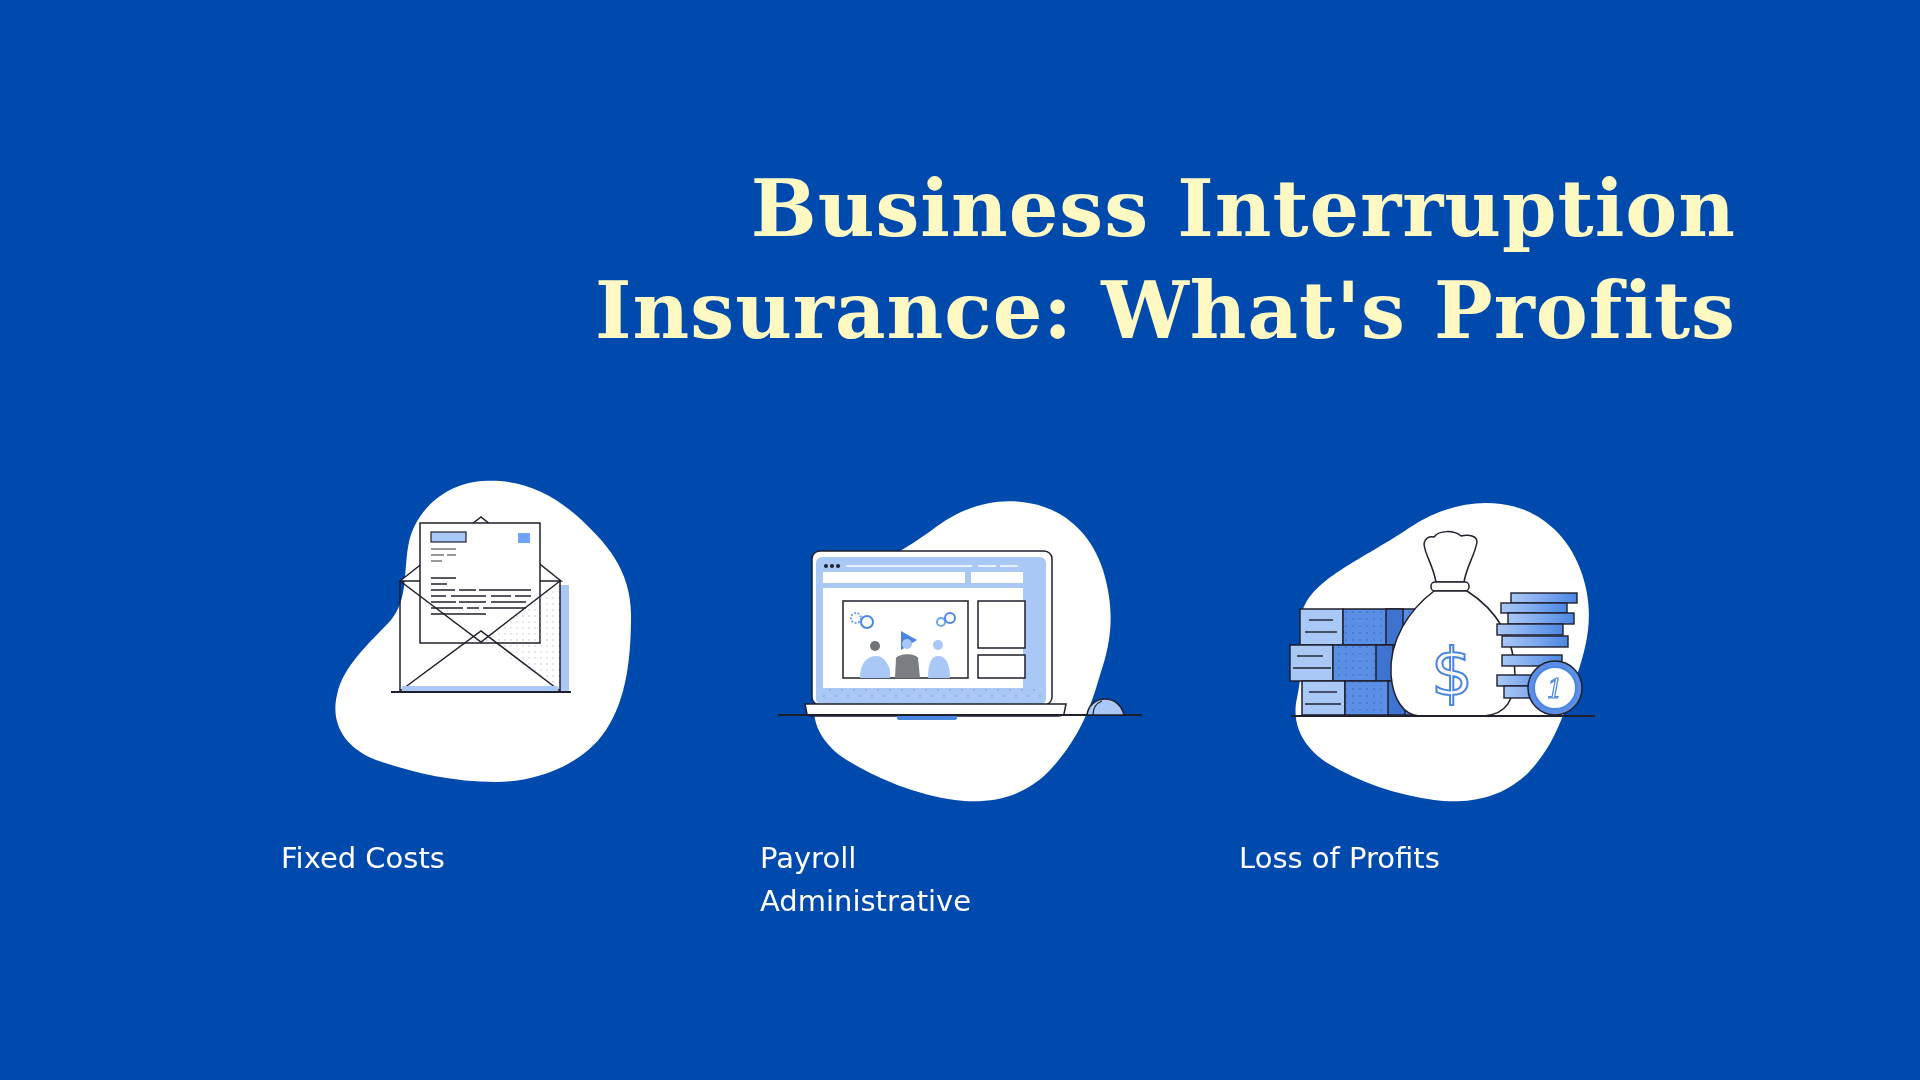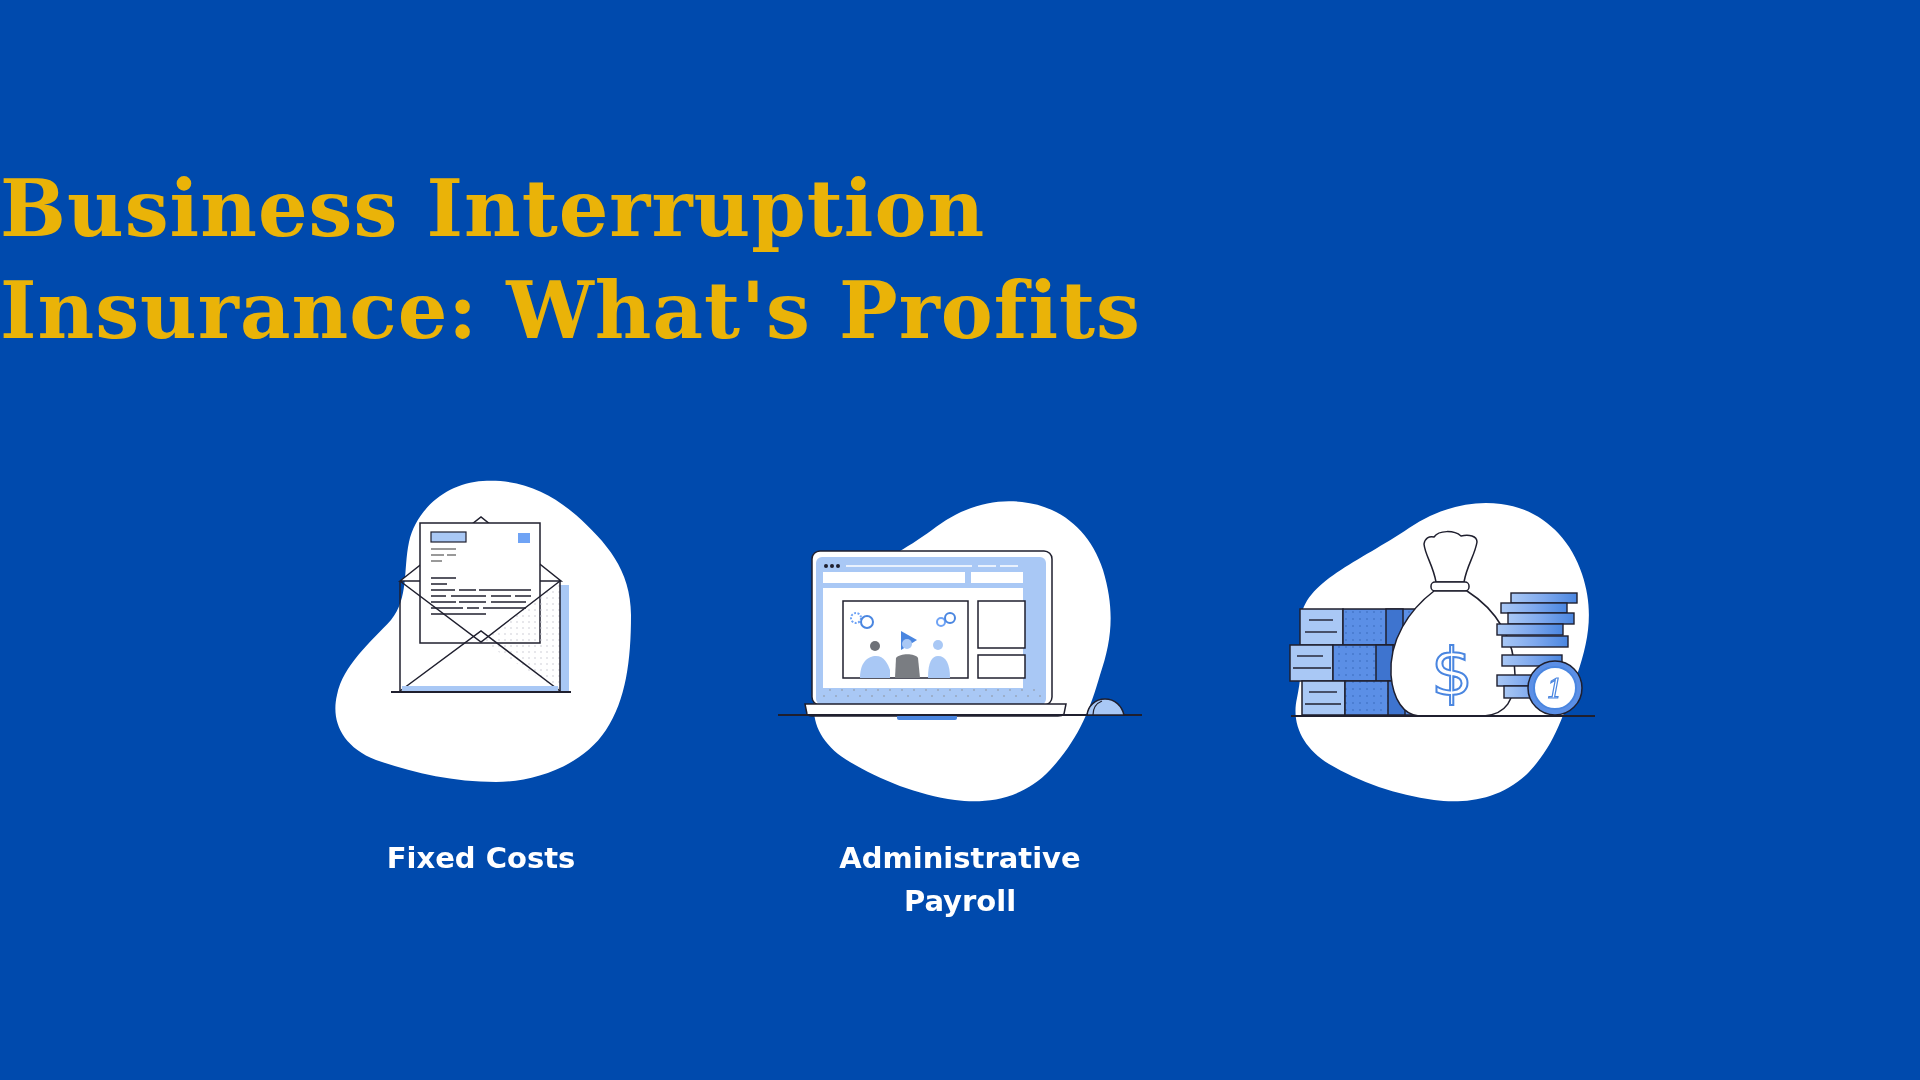--- a/index.html
+++ b/index.html
@@ -14,22 +14,22 @@
       position: relative;
       width: 1920px;
       height: 1080px;
       background: #004AAD;
     }
     .title {
       position: absolute;
       left: 0;
       top: 158px;
       width: 1736px;
-      text-align: left;
-      color: #eab308;
+      text-align: right;
+      color: #fef9c3;
       font-family: "DejaVu Serif", "Liberation Serif", serif;
       font-weight: bold;
       font-size: 78px;
       line-height: 102px;
       letter-spacing: 1px;
       margin: 0;
     }
     .title span { display: block; }
     .card {
       position: absolute;
@@ -43,26 +43,24 @@
       top: 0;
       width: 400px;
       height: 340px;
       overflow: visible;
     }
     .label {
       position: absolute;
       left: 0;
       top: 367px;
       width: 400px;
-      text-align: center;
       color: #FFFFFF;
       font-family: "DejaVu Sans", "Liberation Sans", sans-serif;
       font-size: 29px;
       line-height: 43px;
-      font-weight: bold;
     }
     .label span { display: block; }
   </style>
 </head>
 <body>
 
 <div class="canvas">
 
   <h1 class="title">
     <span>Business Interruption</span>
@@ -204,22 +202,22 @@
       </g>
 
       <path d="M45,234 L306,234 L304,244 Q302,246 298,246 L52,246 Q48,246 47,244 Z" fill="#FFFFFF" stroke="#1F1F2E" stroke-width="1.5"></path>
       <rect x="137" y="245" width="60" height="5" rx="2" fill="#4A86E0"></rect>
       <line x1="18" y1="245" x2="382" y2="245" stroke="#1F1F2E" stroke-width="1.8"></line>
 
       <path d="M327,245 C328,236 335,229 345,229 C355,229 362,236 364,245 Z" fill="#A9C8F5" stroke="#1F1F2E" stroke-width="1.5"></path>
       <path d="M333,245 C333,238 337,233 342,231" fill="none" stroke="#1F1F2E" stroke-width="1.2"></path>
     </svg>
     <div class="label">
+      <span>Payroll</span>
       <span>Administrative</span>
-      <span>Payroll</span>
     </div>
   </div>
 
   <div class="card" style="left:1239px;">
     <svg class="art" viewBox="0 0 400 340">
 
       <path d="M170,58 C200,38 232,30 262,34 C298,38 330,64 343,104 C355,140 350,170 338,205 C326,240 318,272 290,302 C262,330 225,334 195,330 C158,325 120,312 90,294 C64,278 52,254 58,228 C64,200 62,180 62,150 C64,112 120,92 170,58 Z" fill="#FFFFFF"></path>
       <defs>
         <linearGradient id="coinGrad" x1="0" x2="1" y1="0" y2="0">
           <stop offset="0" stop-color="#A9C8F5"></stop>
@@ -266,15 +264,19 @@
         <rect x="263" y="185" width="60" height="11" fill="url(#coinGrad)"></rect>
         <rect x="258" y="205" width="55" height="11" fill="url(#coinGrad)"></rect>
         <rect x="265" y="216" width="55" height="12" fill="url(#coinGrad)"></rect>
       </g>
 
       <circle cx="316" cy="218" r="27" fill="#5B8FE6" stroke="#1F1F2E" stroke-width="1.5"></circle>
       <circle cx="316" cy="218" r="21" fill="#FFFFFF" stroke="#4A86E0" stroke-width="2"></circle>
       <text x="316" y="228" text-anchor="middle" font-family="DejaVu Serif, serif" font-style="italic" font-size="26" fill="none" stroke="#4A86E0" stroke-width="1.2">1</text>
       <line x1="52" y1="246" x2="356" y2="246" stroke="#1F1F2E" stroke-width="1.8"></line>
     </svg>
+    <div class="label">
+      <span>Loss of Profits</span>
+      <span></span>
+    </div>
   </div>
 
 </div>
 
 </body></html>

